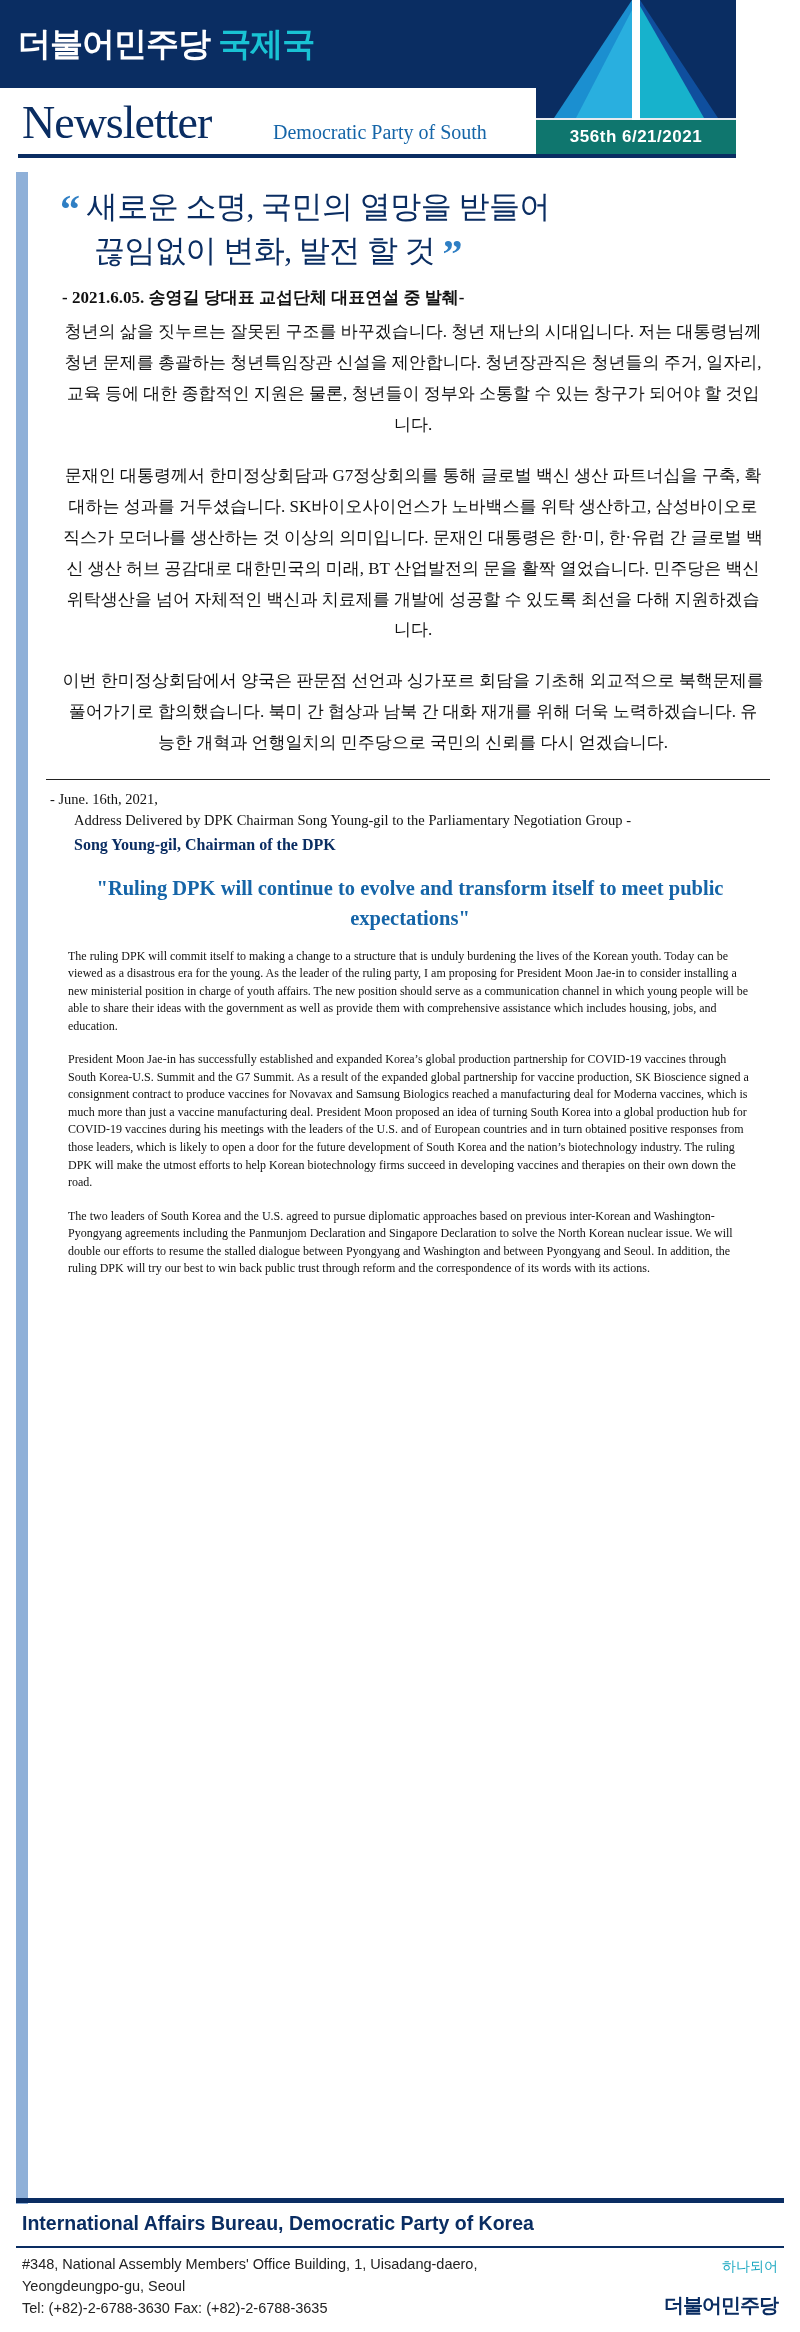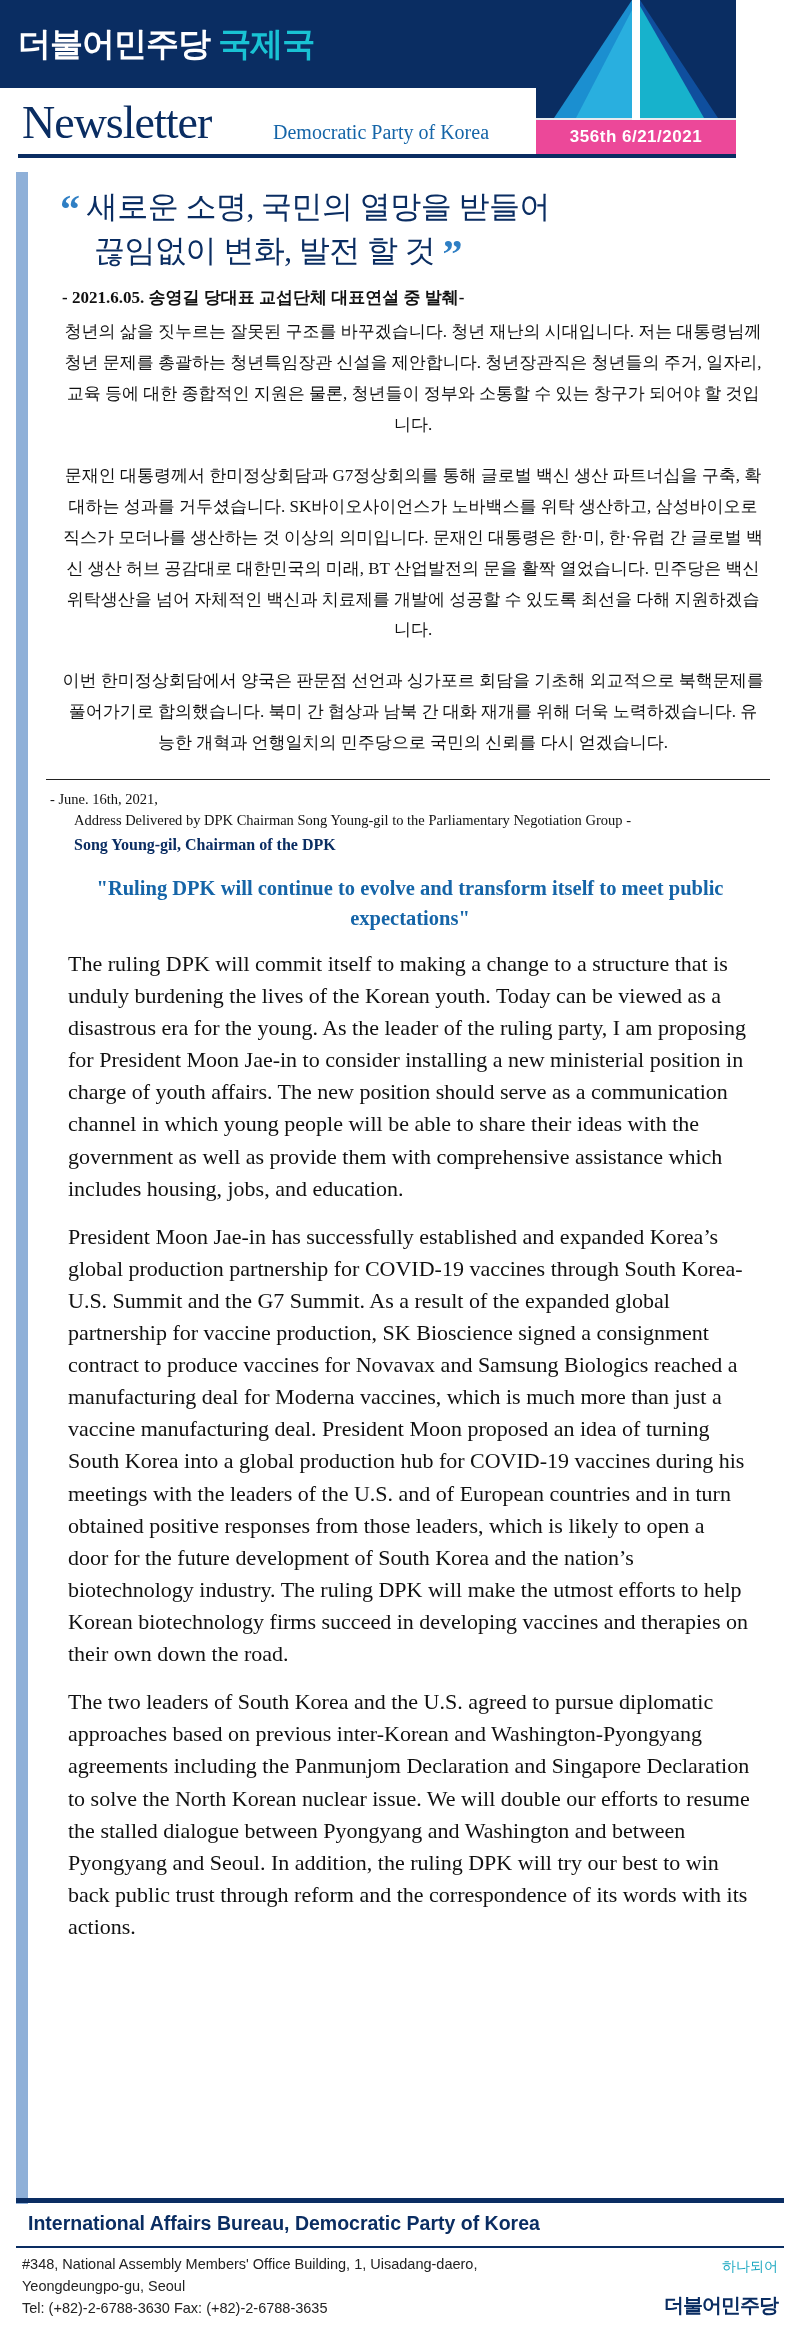--- a/index.html
+++ b/index.html
@@ -56,21 +56,21 @@
   }
   .sail-wrap {
     position: absolute;
     right: 0; top: 0;
     width: 200px; height: 140px;
   }
   .issue-badge {
     position: absolute;
     right: 0; top: 120px;
     width: 200px; height: 34px;
-    background: #ec4899;
+    background: #0f766e;
     color: #ffffff;
     font-size: 17px;
     font-weight: bold;
     display: flex;
     align-items: center;
     justify-content: center;
     letter-spacing: 0.5px;
   }
   .header-rule {
     position: absolute;
@@ -166,21 +166,21 @@
     font-size: 20.5px;
     font-weight: bold;
     color: #1565a8;
     text-align: center;
     line-height: 1.45;
     padding: 18px 46px 14px 46px;
   }
 
   .en-body {
     font-family: "Liberation Serif", serif;
-    font-size: 22px;
+    font-size: 12px;
     line-height: 1.46;
     color: #111;
     padding: 0 34px 0 32px;
     text-align: left;
   }
   .en-body p { margin: 0 0 16px 0; }
 
   .bottom-rule {
     position: absolute;
     left: 16px; top: 2026px;
@@ -191,21 +191,21 @@
   
   .footer {
     position: absolute;
     left: 0; top: 2204px;
     width: 800px;
     height: 128px;
     background: #ffffff;
   }
   .footer-title {
     position: absolute;
-    left: 28px; top: 8px;
+    left: 22px; top: 8px;
     font-size: 19.5px;
     font-weight: bold;
     color: #0a2d62;
   }
   .footer-rule {
     position: absolute;
     left: 16px; top: 42px;
     width: 768px; height: 2px;
     background: #0a2d62;
   }
@@ -241,21 +241,21 @@
 <body>
 
 <div class="header">
   <div class="header-bar"></div>
 
   <div class="brand-ko">
     <span>더불어민주당</span><span class="accent"> 국제국</span>
   </div>
 
   <div class="newsletter-title">Newsletter</div>
-  <div class="newsletter-sub">Democratic Party of Korea</div>
+  <div class="newsletter-sub">Democratic Party of South</div>
 
   <div class="sail-wrap">
     <svg width="200" height="140" viewBox="0 0 200 140" aria-hidden="true">
       <rect x="0" y="0" width="200" height="140" fill="#0a2d62"></rect>
       <path d="M96 0 L96 118 L18 118 Z" fill="#1b8fd0"></path>
       <path d="M104 0 L104 118 L182 118 Z" fill="#0f4f9e"></path>
       <path d="M104 6 L104 118 L168 118 Z" fill="#19c3d4" opacity="0.85"></path>
       <path d="M96 10 L96 118 L40 118 Z" fill="#2bb3e0" opacity="0.9"></path>
       <rect x="96" y="0" width="8" height="120" fill="#ffffff"></rect>
       <rect x="0" y="118" width="200" height="4" fill="#ffffff" opacity="0.9"></rect>

